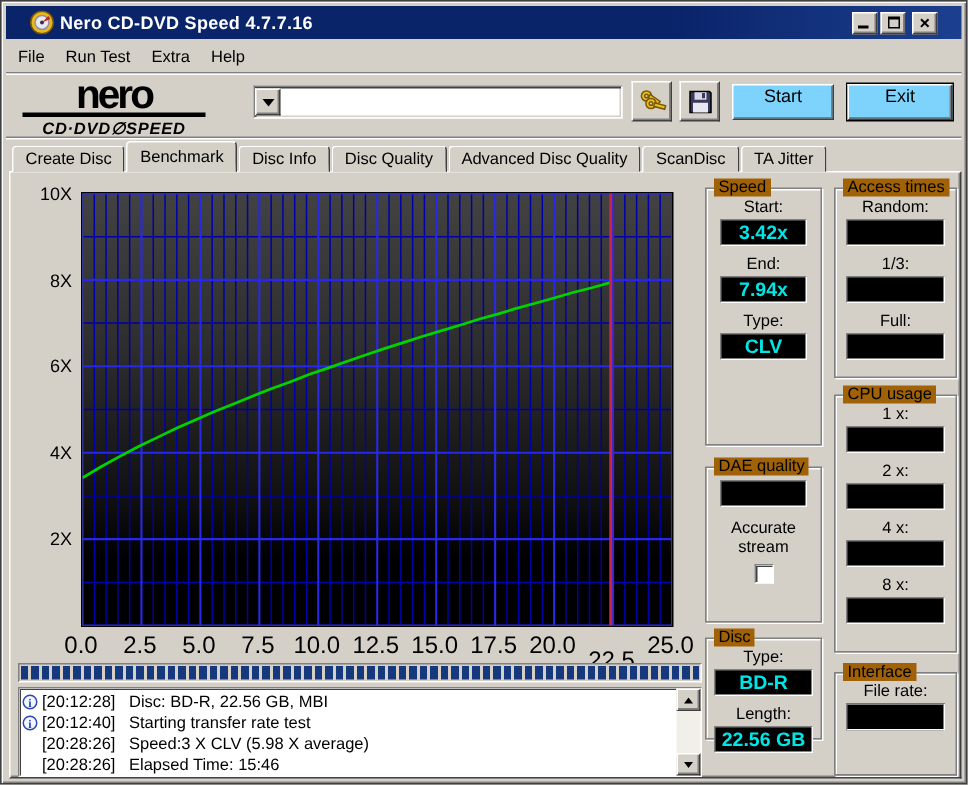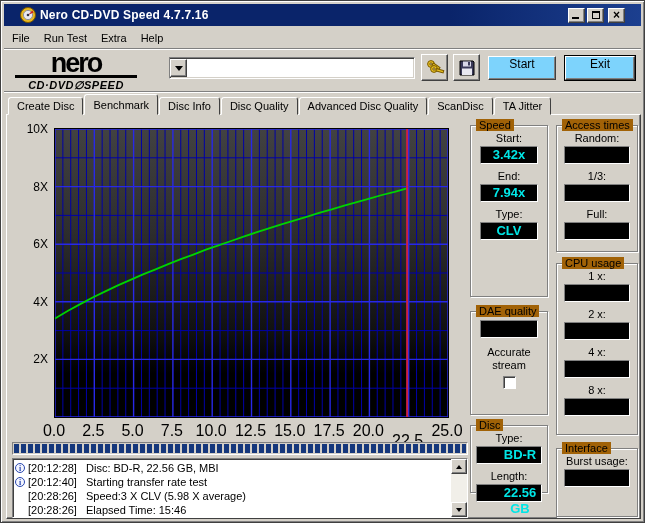--- a/index.html
+++ b/index.html
@@ -89,21 +89,21 @@
   .tri-up { width:0; height:0; border-left:3px solid transparent; border-right:3px solid transparent; border-bottom:4px solid #000; }
   .tri-dn { width:0; height:0; border-left:3px solid transparent; border-right:3px solid transparent; border-top:4px solid #000; }
 
   
   .group { position:absolute; border:1px solid #808080; box-shadow:inset 1px 1px 0 #fff, 1px 1px 0 #fff; }
   .group-title { position:absolute; top:-7px; left:5px; background:#a16207; padding:0 3px; }
   .fld { text-align:center; }
   .fld-label { margin-top:6px; margin-bottom:2px; }
   .val-box { margin:0 auto; height:18px; background:#000; border:1px solid; border-color:#808080 #fff #fff #808080;
     color:#00e6e6; font-weight:bold; font-size:13px; line-height:16px; text-align:center; }
-  .w56 { width:58px; } .w64 { width:66px;padding-left:22px; }
+  .w56 { width:58px; } .w64 { width:66px; }
   .checkbox { width:13px; height:13px; margin:4px auto 0; background:#fff; border:1px solid;
     border-color:#808080 #fff #fff #808080; box-shadow:inset 1px 1px 0 #404040; }
   .two-line { line-height:13px; margin-top:8px; }
 </style>
 </head>
 <body>
 
 <div class="window">
 
   <div class="titlebar">
@@ -392,20 +392,20 @@
           <div class="fld">
             <div class="fld-label">8 x:</div>
             <div class="val-box w64"></div>
           </div>
         </div>
     </div>
     <div class="group" style="left:549px; top:333px; width:82px; height:69px">
       <span class="group-title">Interface</span>
       <div id="interface-fields">
           <div class="fld">
-            <div class="fld-label">Burst usage:</div>
+            <div class="fld-label">File rate:</div>
             <div class="val-box w64"></div>
           </div>
         </div>
     </div>
 
   </div>
 </div>
 
 </body></html>

